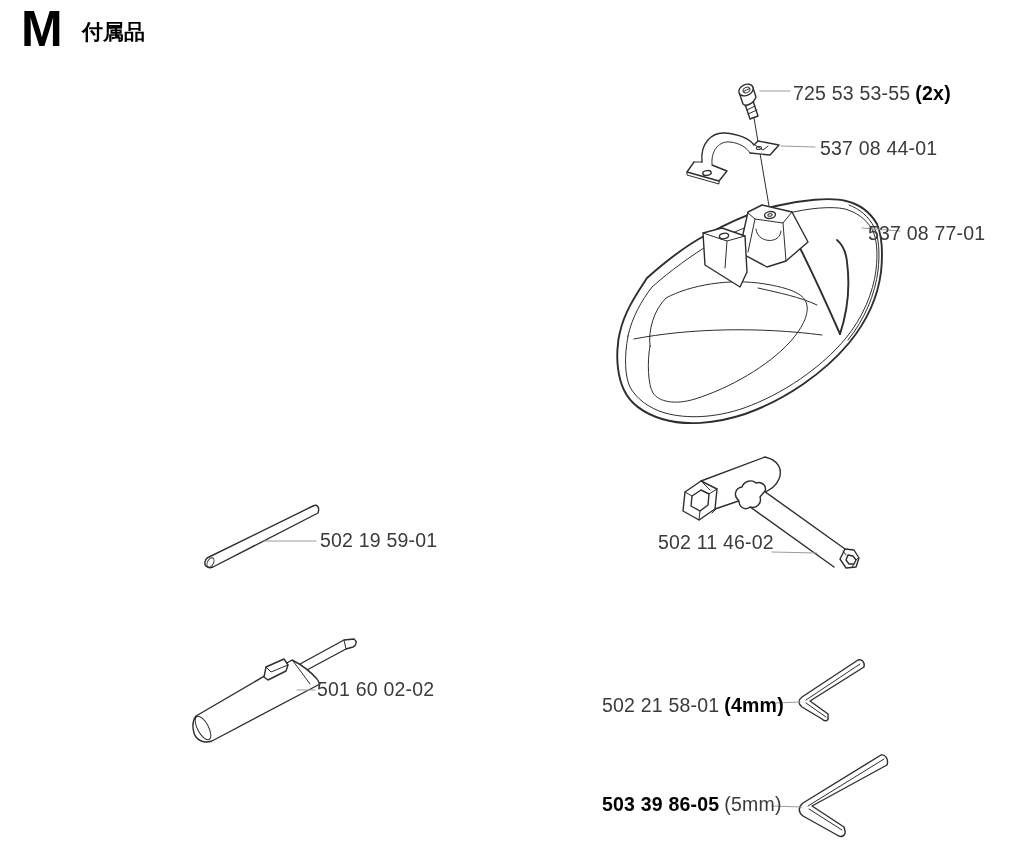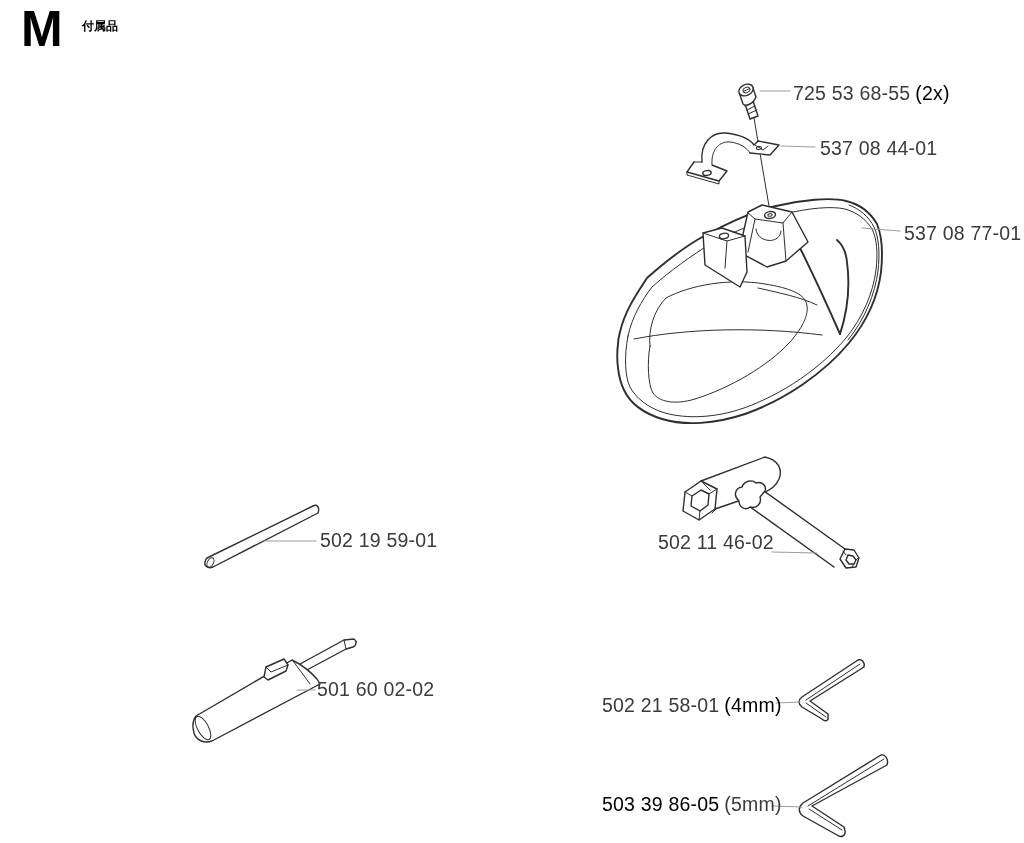--- a/index.html
+++ b/index.html
@@ -10,29 +10,29 @@
   .page{
     position:relative;width:1024px;height:843px;background:var(--bg);
     overflow:hidden;font-family:"Liberation Sans","DejaVu Sans",sans-serif;
   }
   .header{position:absolute;left:0;top:0;width:100%;height:70px;}
   .section-letter{
     position:absolute;left:21px;top:0px;font-size:50px;font-weight:bold;
     color:#000;letter-spacing:-1px;line-height:58px;
   }
   .section-title{
-    position:absolute;left:82px;top:18px;font-size:12px;font-weight:bold;color:#000;
+    position:absolute;left:82px;top:18px;font-size:21px;font-weight:bold;color:#000;
   }
   .art{position:absolute;left:0;top:0;}
   .part-label{
     position:absolute;font-size:19.5px;color:var(--text);white-space:nowrap;
     letter-spacing:0.2px;
   }
   .part-label .qual:not(:empty){margin-left:5px;}
-  .part-label .bold{font-weight:normal;color:var(--text-bold);}
+  .part-label .bold{font-weight:bold;color:var(--text-bold);}
   svg .o{fill:none;stroke:var(--line);stroke-width:1.4;stroke-linecap:round;stroke-linejoin:round;}
   svg .of{fill:#fff;stroke:var(--line);stroke-width:1.4;stroke-linecap:round;stroke-linejoin:round;}
   svg .thin{fill:none;stroke:var(--line);stroke-width:1;stroke-linecap:round;stroke-linejoin:round;}
   svg .heavy{fill:none;stroke:var(--line);stroke-width:1.9;stroke-linecap:round;stroke-linejoin:round;}
   svg .heavyf{fill:#fff;stroke:var(--line);stroke-width:1.9;stroke-linecap:round;stroke-linejoin:round;}
   svg .leader{fill:none;stroke:var(--leader);stroke-width:1.2;stroke-linecap:round;}
 </style>
 </head>
 <body>
 
@@ -215,28 +215,28 @@
         L 844,827
         L 812,806
         L 887,765
         C 889,759 885,754 881,755 Z"></path>
       <path class="thin" d="M 808,806 L 884,759 M 809,809 L 842,830"></path>
       <path class="leader" d="M 772,806 L 802,807"></path>
     </g>
   </svg>
 
   <div class="part-label" style="left:793px;top:82px">
-    <span class="num">725 53 68-55</span><span class="qual bold">(2x)</span>
+    <span class="num">725 53 53-55</span><span class="qual bold">(2x)</span>
   </div>
 
   <div class="part-label" style="left:820px;top:137px">
     <span class="num">537 08 44-01</span><span class="qual"></span>
   </div>
 
-  <div class="part-label" style="left:904px;top:222px">
+  <div class="part-label" style="left:868px;top:222px">
     <span class="num">537 08 77-01</span><span class="qual"></span>
   </div>
 
   <div class="part-label" style="left:320px;top:529px">
     <span class="num">502 19 59-01</span><span class="qual"></span>
   </div>
 
   <div class="part-label" style="left:658px;top:531px">
     <span class="num">502 11 46-02</span><span class="qual"></span>
   </div>

